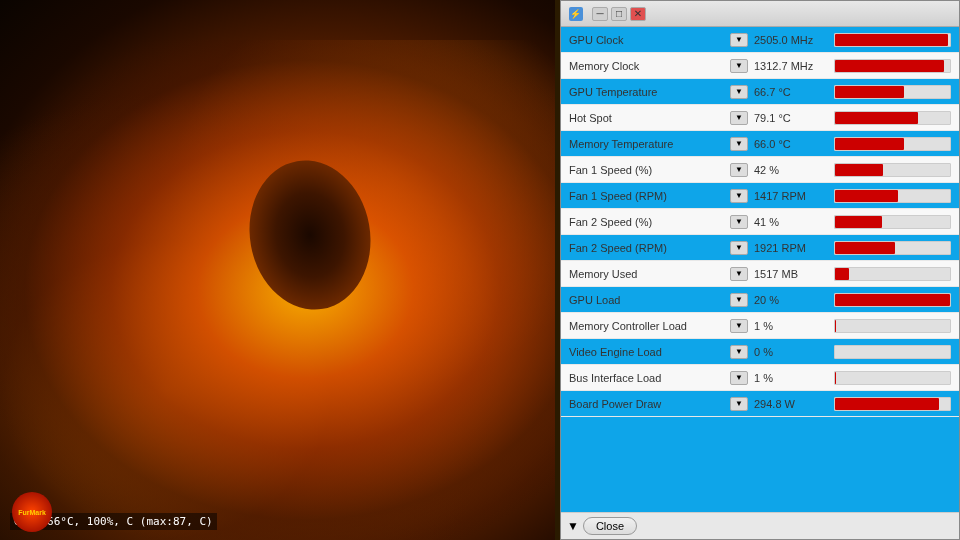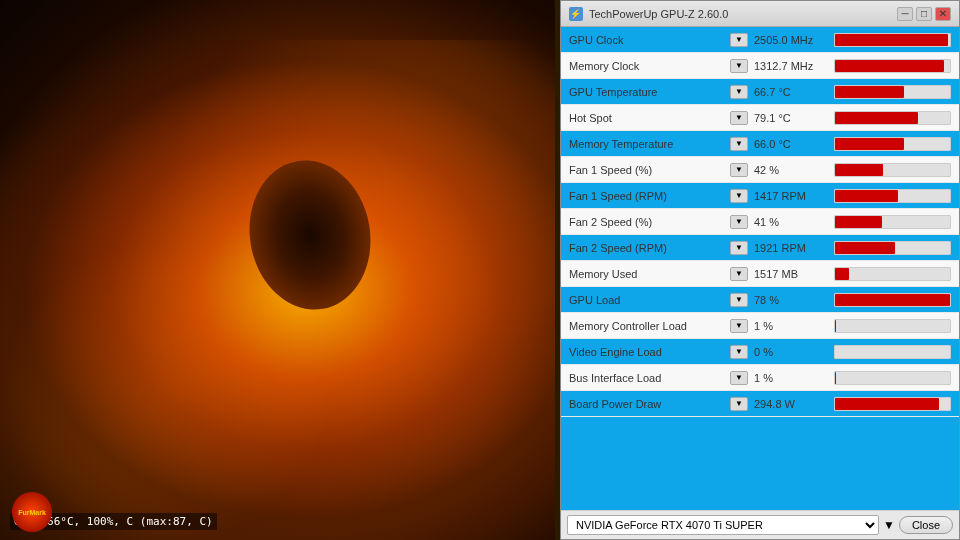--- a/index.html
+++ b/index.html
@@ -339,21 +339,20 @@
     <span style="color:#ffcc00;font-size:7px;font-weight:bold;">FurMark</span>
   </div>
 </div>
 
 <div id="gpuz-panel">
 
   <div class="gpuz-titlebar">
     <div class="gpuz-title-icon">
       <span>⚡</span>
     </div>
-    <span class="gpuz-title-text">TechPowerUp GPU-Z 2.60.0</span>
     <div class="win-btn">─</div>
     <div class="win-btn">□</div>
     <div class="win-btn" style="background:#e05050;">✕</div>
   </div>
 
 
   <div class="sensors-area" id="sensors-container">
   <div class="sensor-row">
         <span class="sensor-name">GPU Clock</span>
         <div class="sensor-dropdown">▼</div>
@@ -430,21 +429,21 @@
         <span class="sensor-name">Memory Used</span>
         <div class="sensor-dropdown">▼</div>
         <span class="sensor-value">1517 MB</span>
         <div class="sensor-bar-container">
           <div class="sensor-bar" style="width: 12%;"></div>
         </div>
       </div>
       <div class="sensor-row">
         <span class="sensor-name">GPU Load</span>
         <div class="sensor-dropdown">▼</div>
-        <span class="sensor-value">78 %</span>
+        <span class="sensor-value">20 %</span>
         <div class="sensor-bar-container">
           <div class="sensor-bar" style="width: 100%;"></div>
         </div>
       </div>
       <div class="sensor-row">
         <span class="sensor-name">Memory Controller Load</span>
         <div class="sensor-dropdown">▼</div>
         <span class="sensor-value">1 %</span>
         <div class="sensor-bar-container">
           <div class="sensor-bar" style="width: 1%;"></div>
@@ -471,18 +470,17 @@
         <div class="sensor-dropdown">▼</div>
         <span class="sensor-value">294.8 W</span>
         <div class="sensor-bar-container">
           <div class="sensor-bar" style="width: 90%;"></div>
         </div>
       </div>
     </div>
 
   <div class="bottom-area">
     <div class="gpu-select-row">
-      <select class="gpu-select"><option>NVIDIA GeForce RTX 4070 Ti SUPER</option></select>
       <span style="cursor:pointer;">▼</span>
       <button class="close-btn">Close</button>
     </div>
   </div>
 </div>
 
 </body></html>

